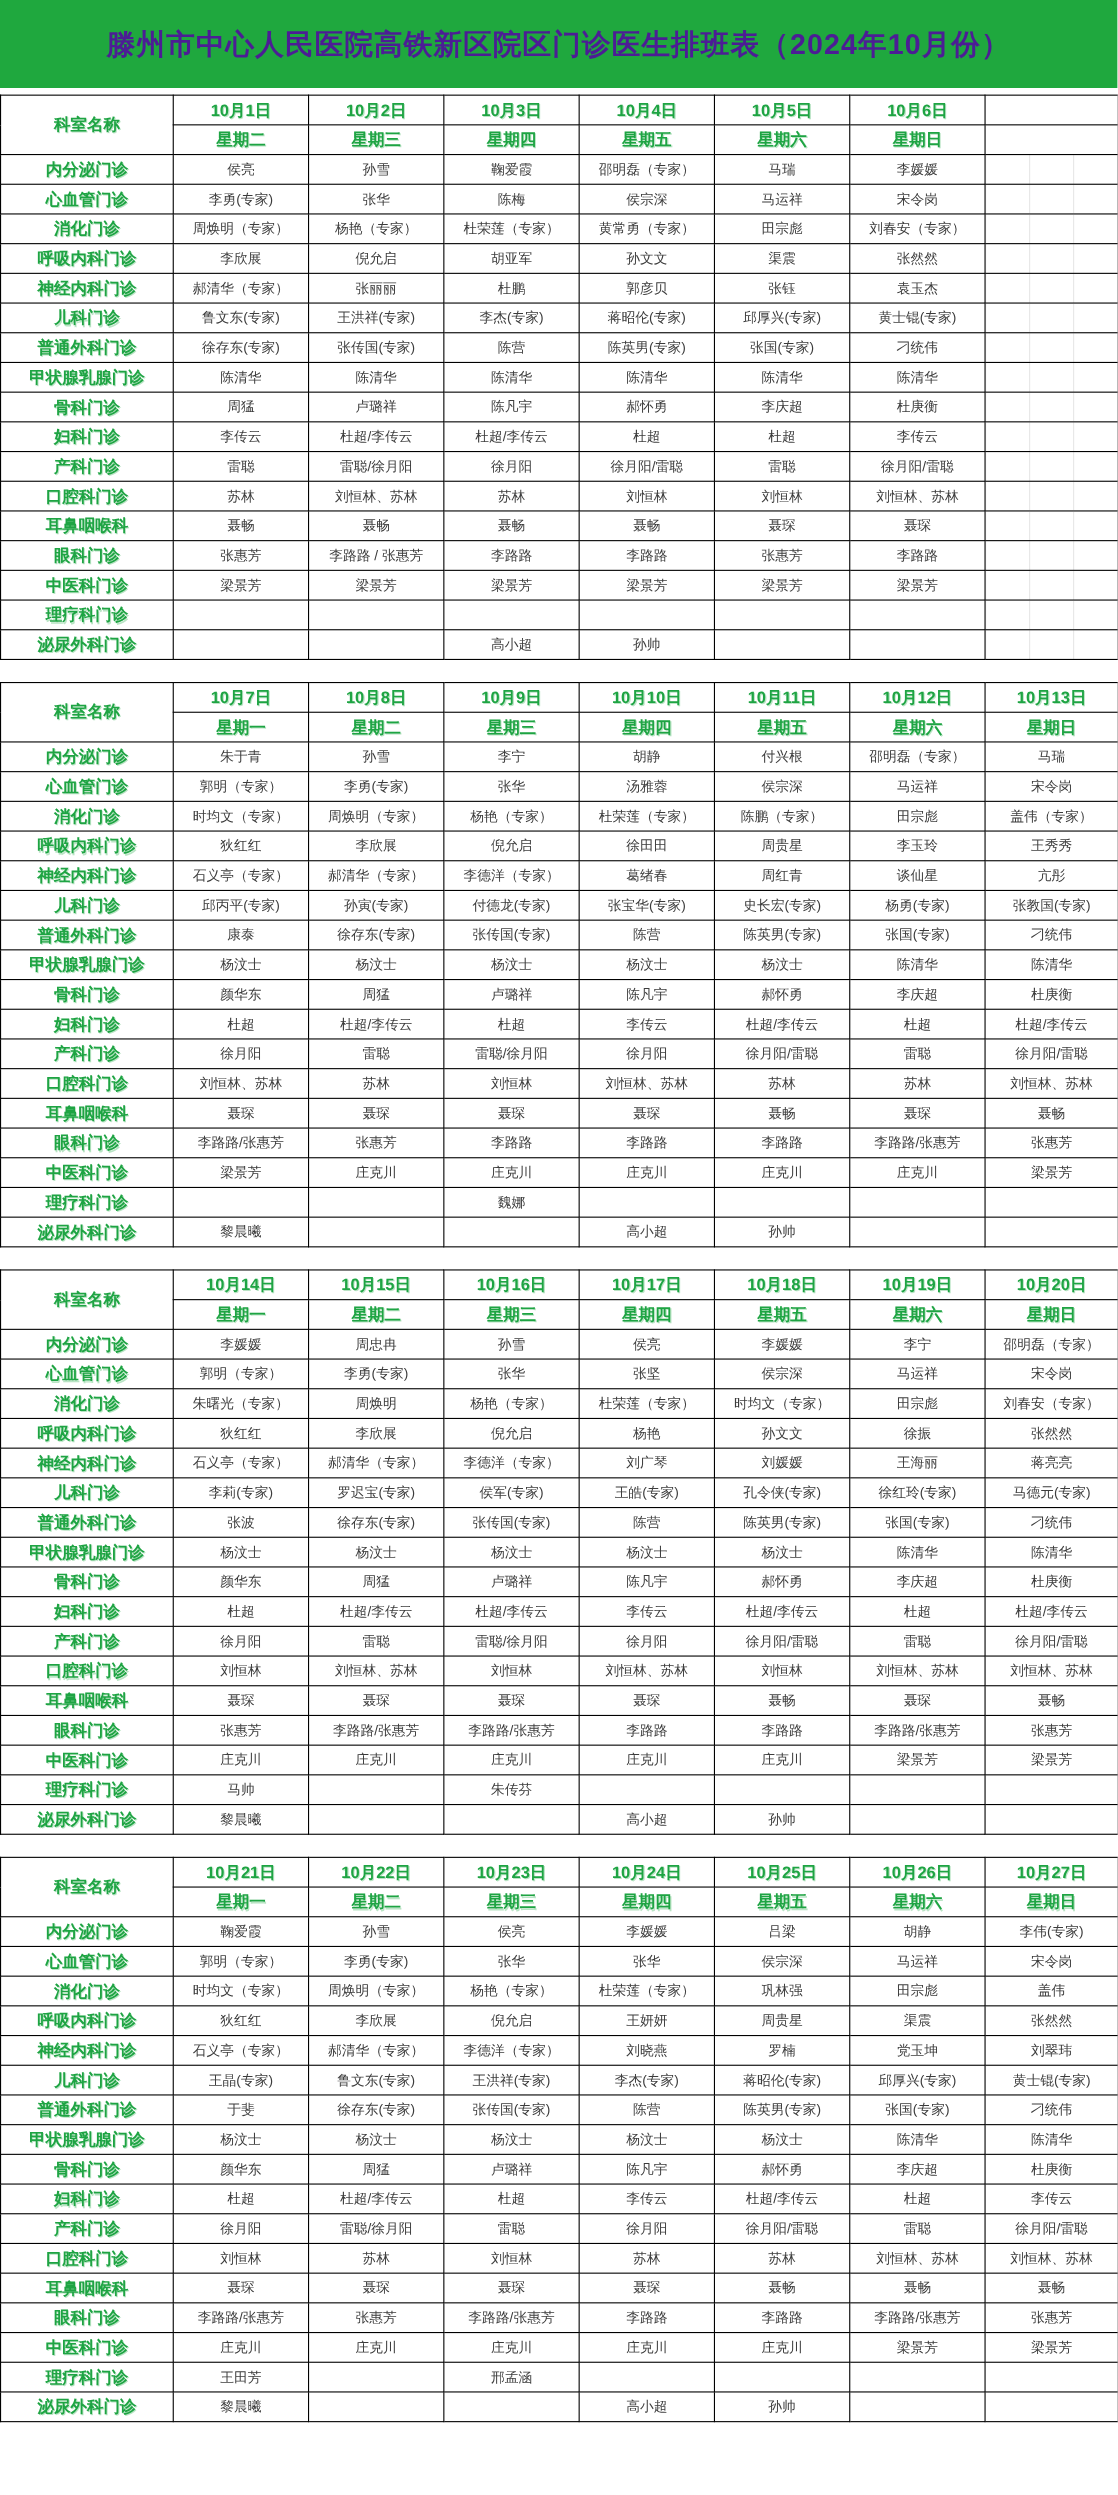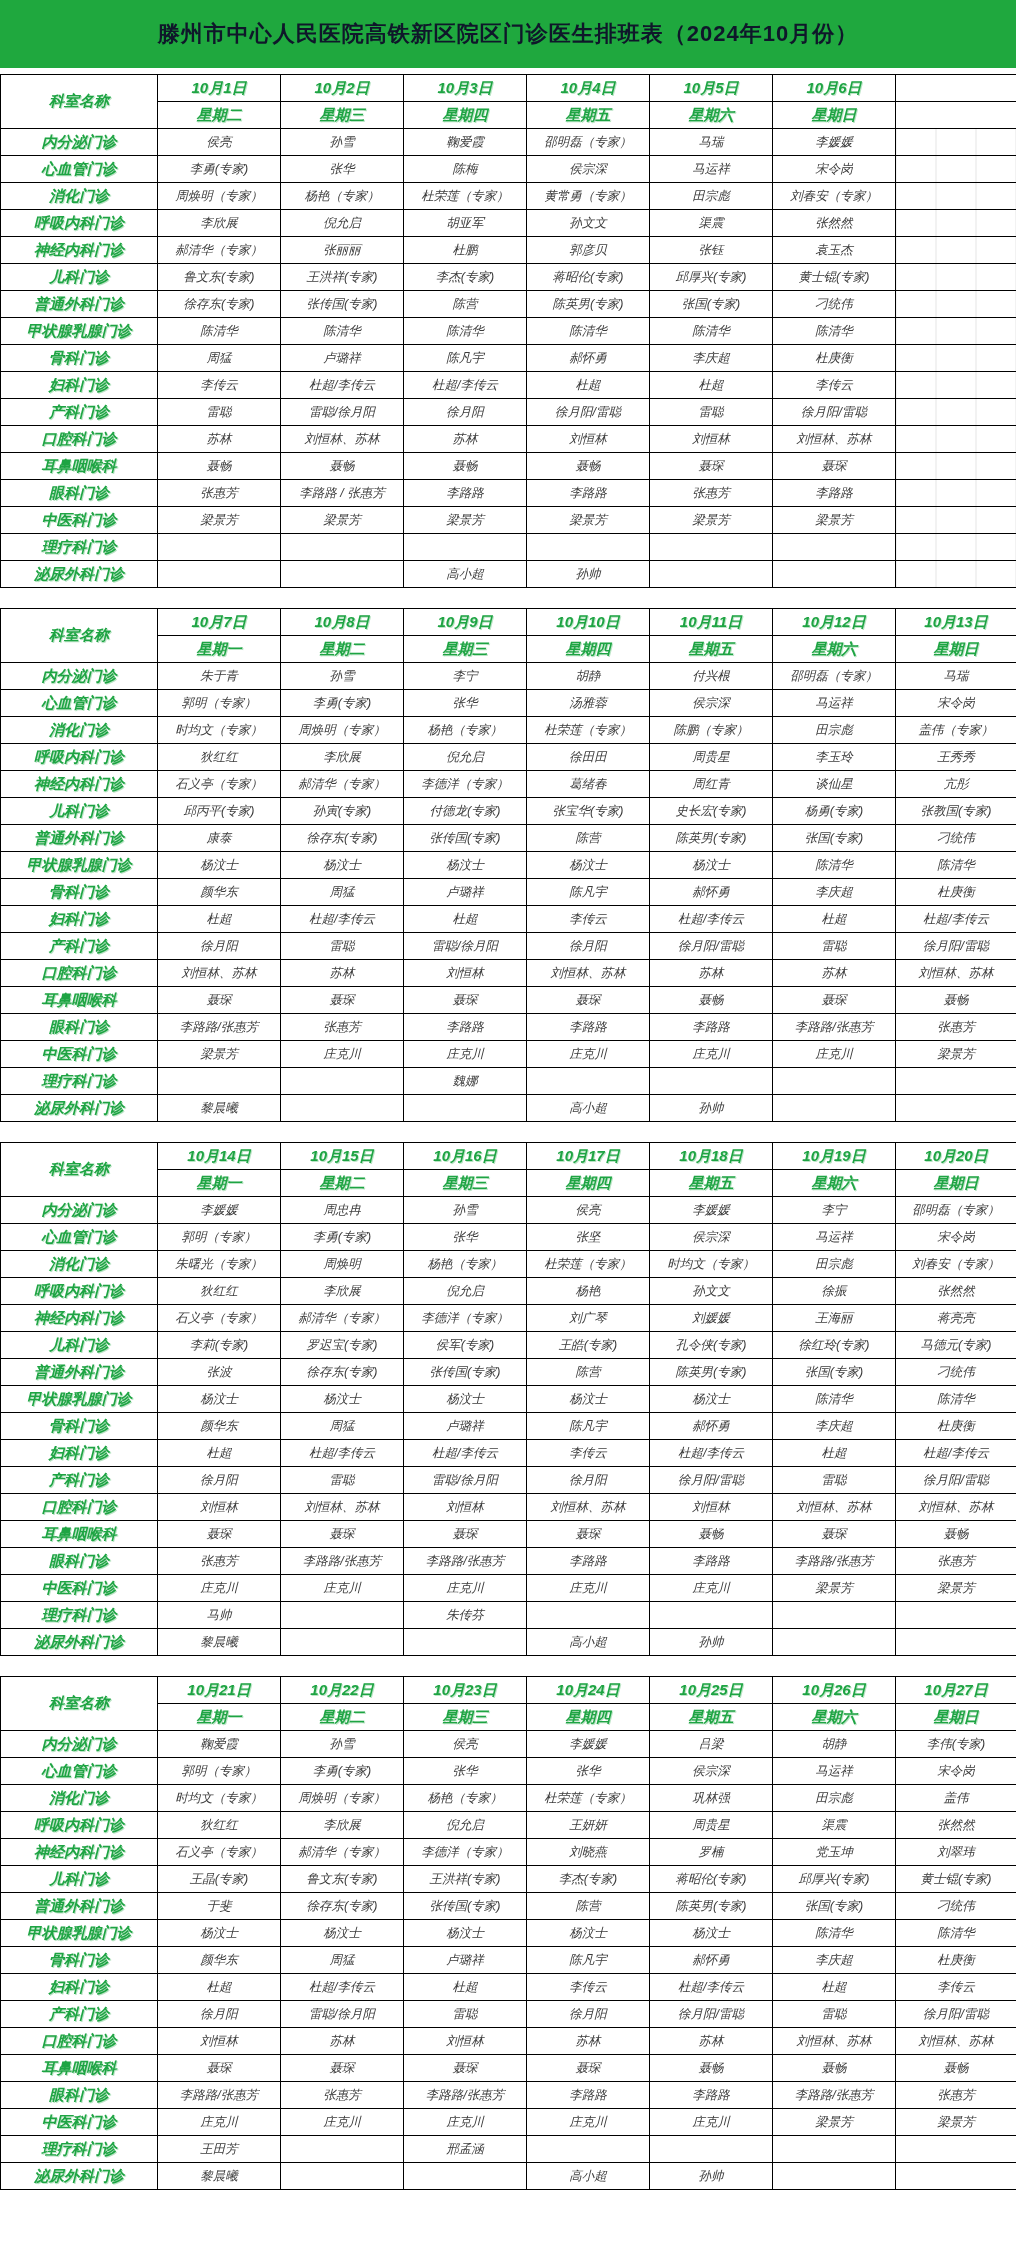--- a/index.html
+++ b/index.html
@@ -3,38 +3,37 @@
 <meta charset="utf-8">
 <style>
   * { box-sizing: border-box; }
   html, body { margin: 0; padding: 0; }
   body {
     width: 1016px;
     background: #ffffff;
     font-family: "Liberation Sans", "DejaVu Sans", sans-serif;
   }
   .title-bar {
-    height: 68px;
+    height: 80px;
     background: #1fa83e;
-    color: #0f172a;
+    color: #4c1d95;
     font-weight: 700;
-    font-size: 22px;
+    font-size: 26px;
     display: flex;
     align-items: center;
     justify-content: center;
     letter-spacing: 1px;
     margin-bottom: 6px;
     white-space: nowrap;
   }
   table.week {
     border-collapse: collapse;
     table-layout: fixed;
     width: 1016px;
     margin: 0 16px 20px 0;
-    font-style: italic;
   }
   table.week th, table.week td {
     border: 1px solid #000000;
     height: 27px;
     text-align: center;
     vertical-align: middle;
     padding: 0 2px;
     overflow: hidden;
     white-space: nowrap;
   }

